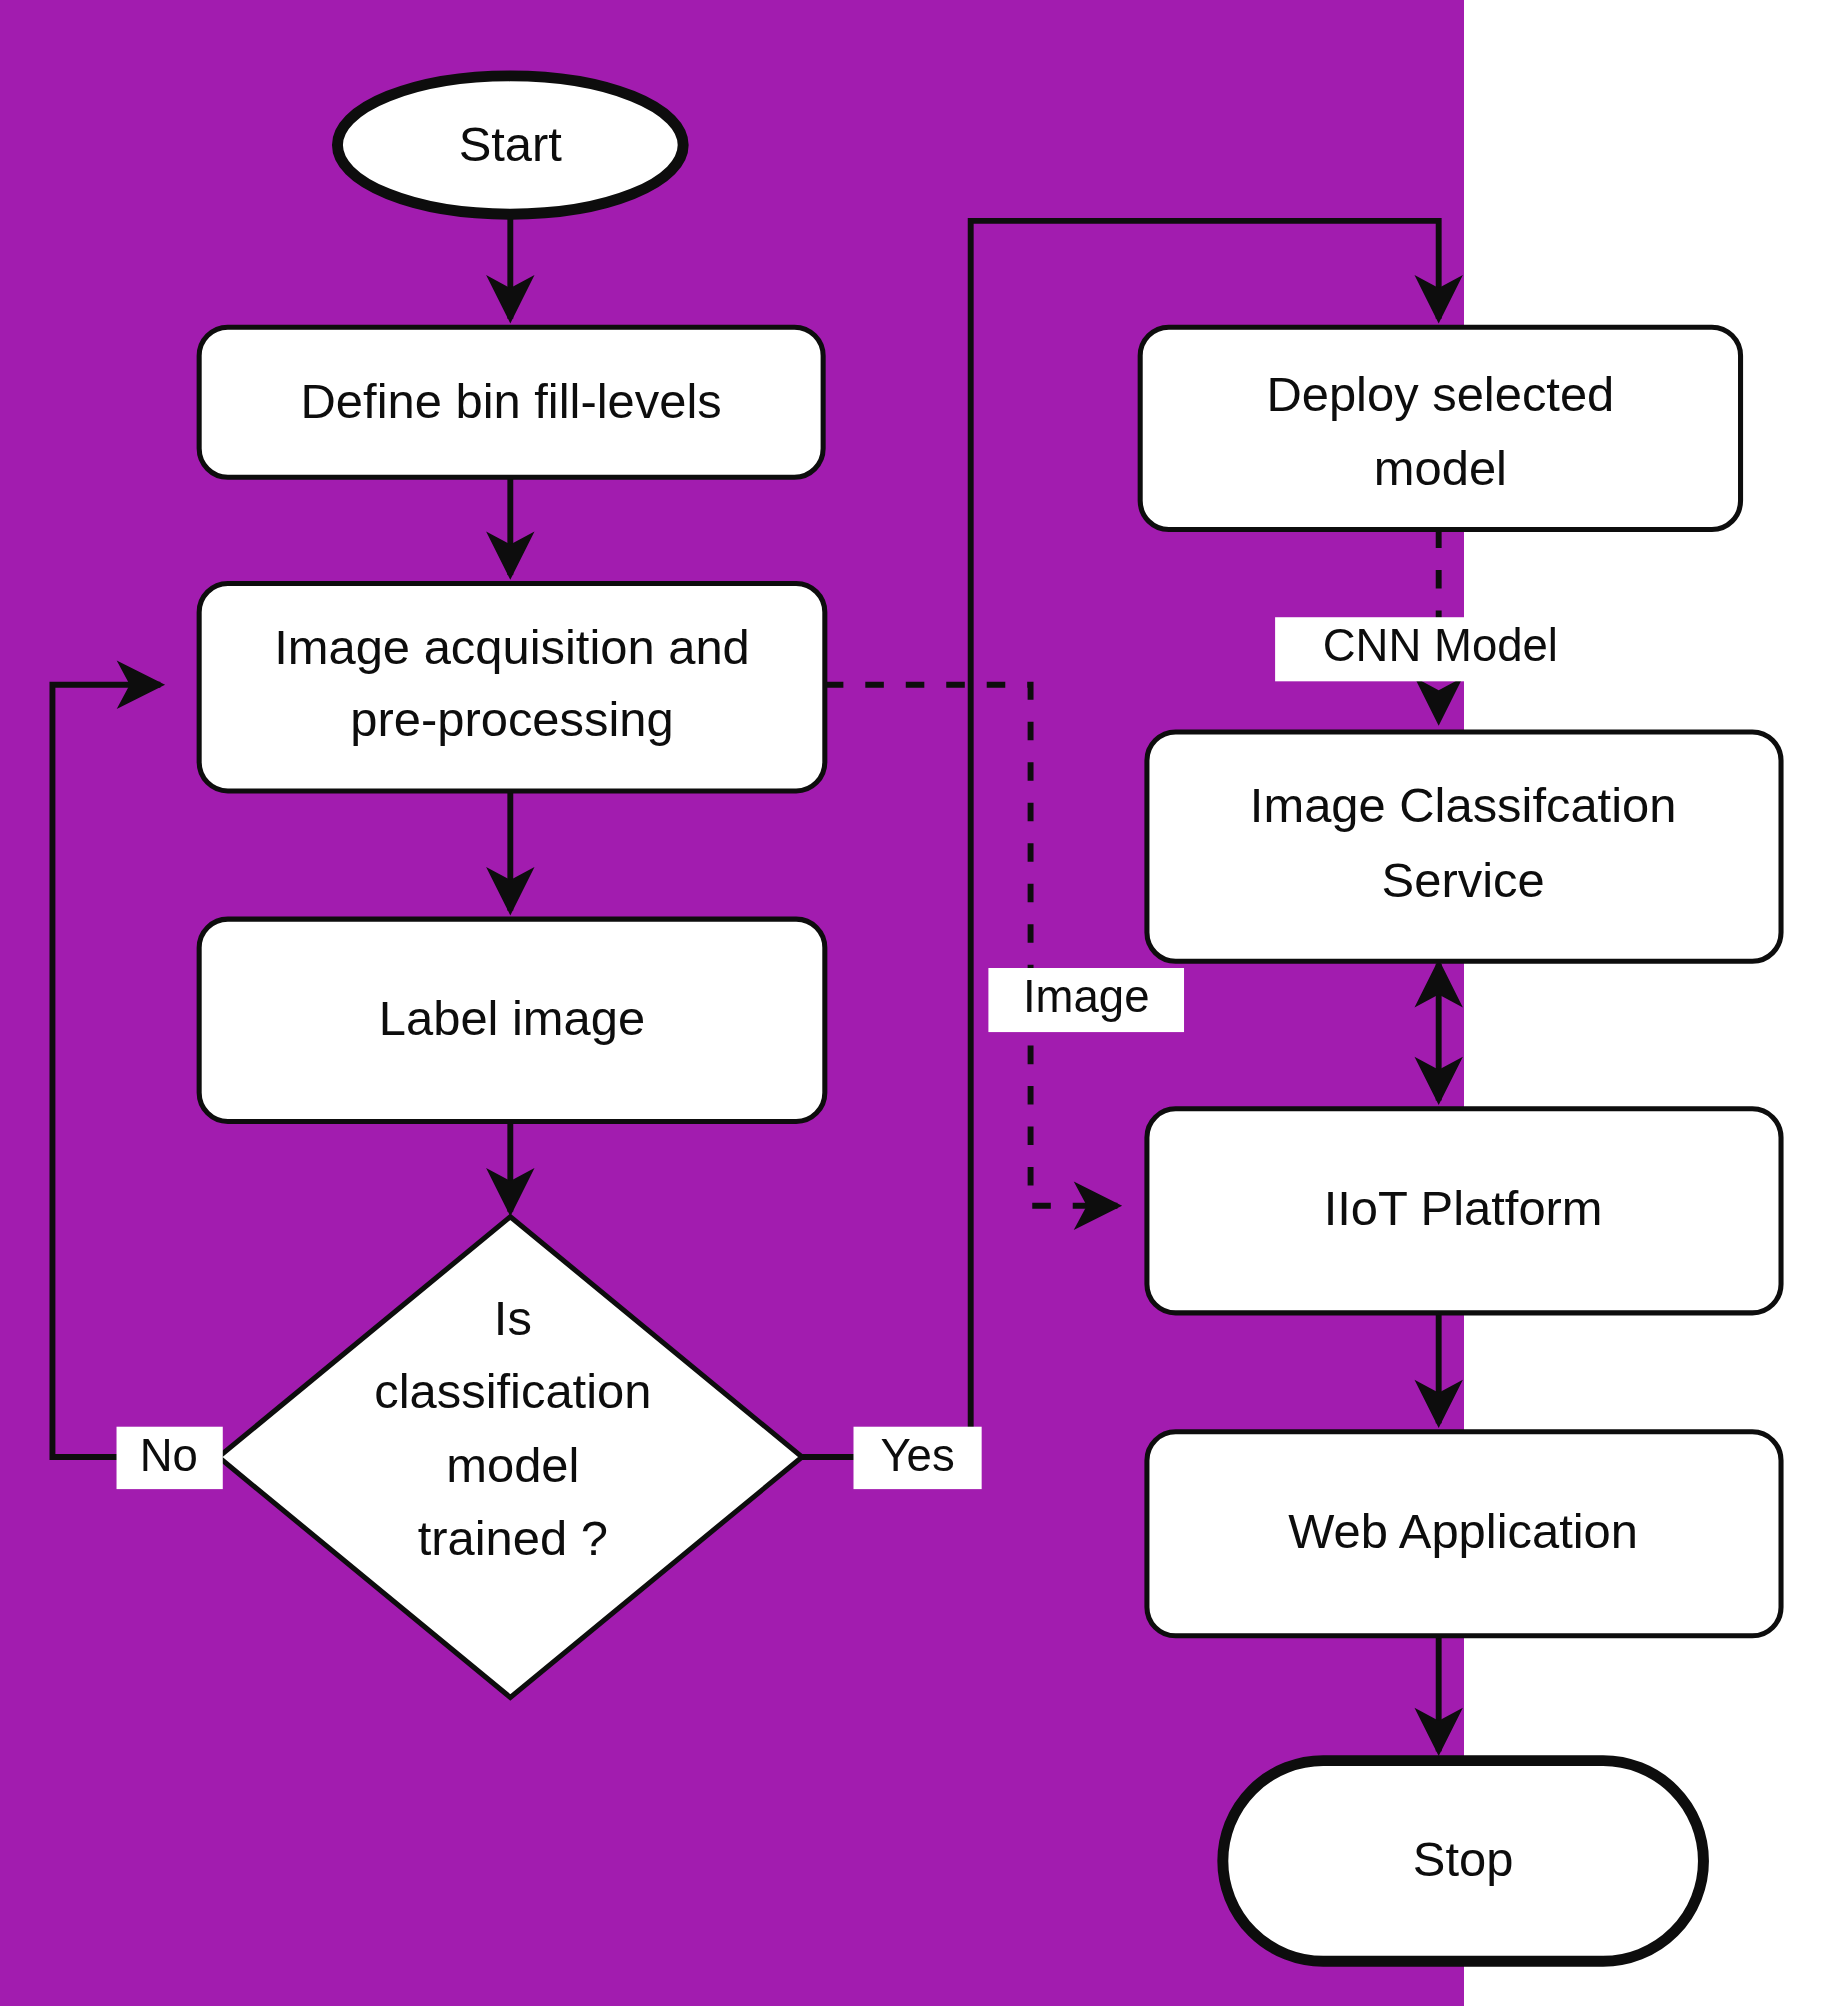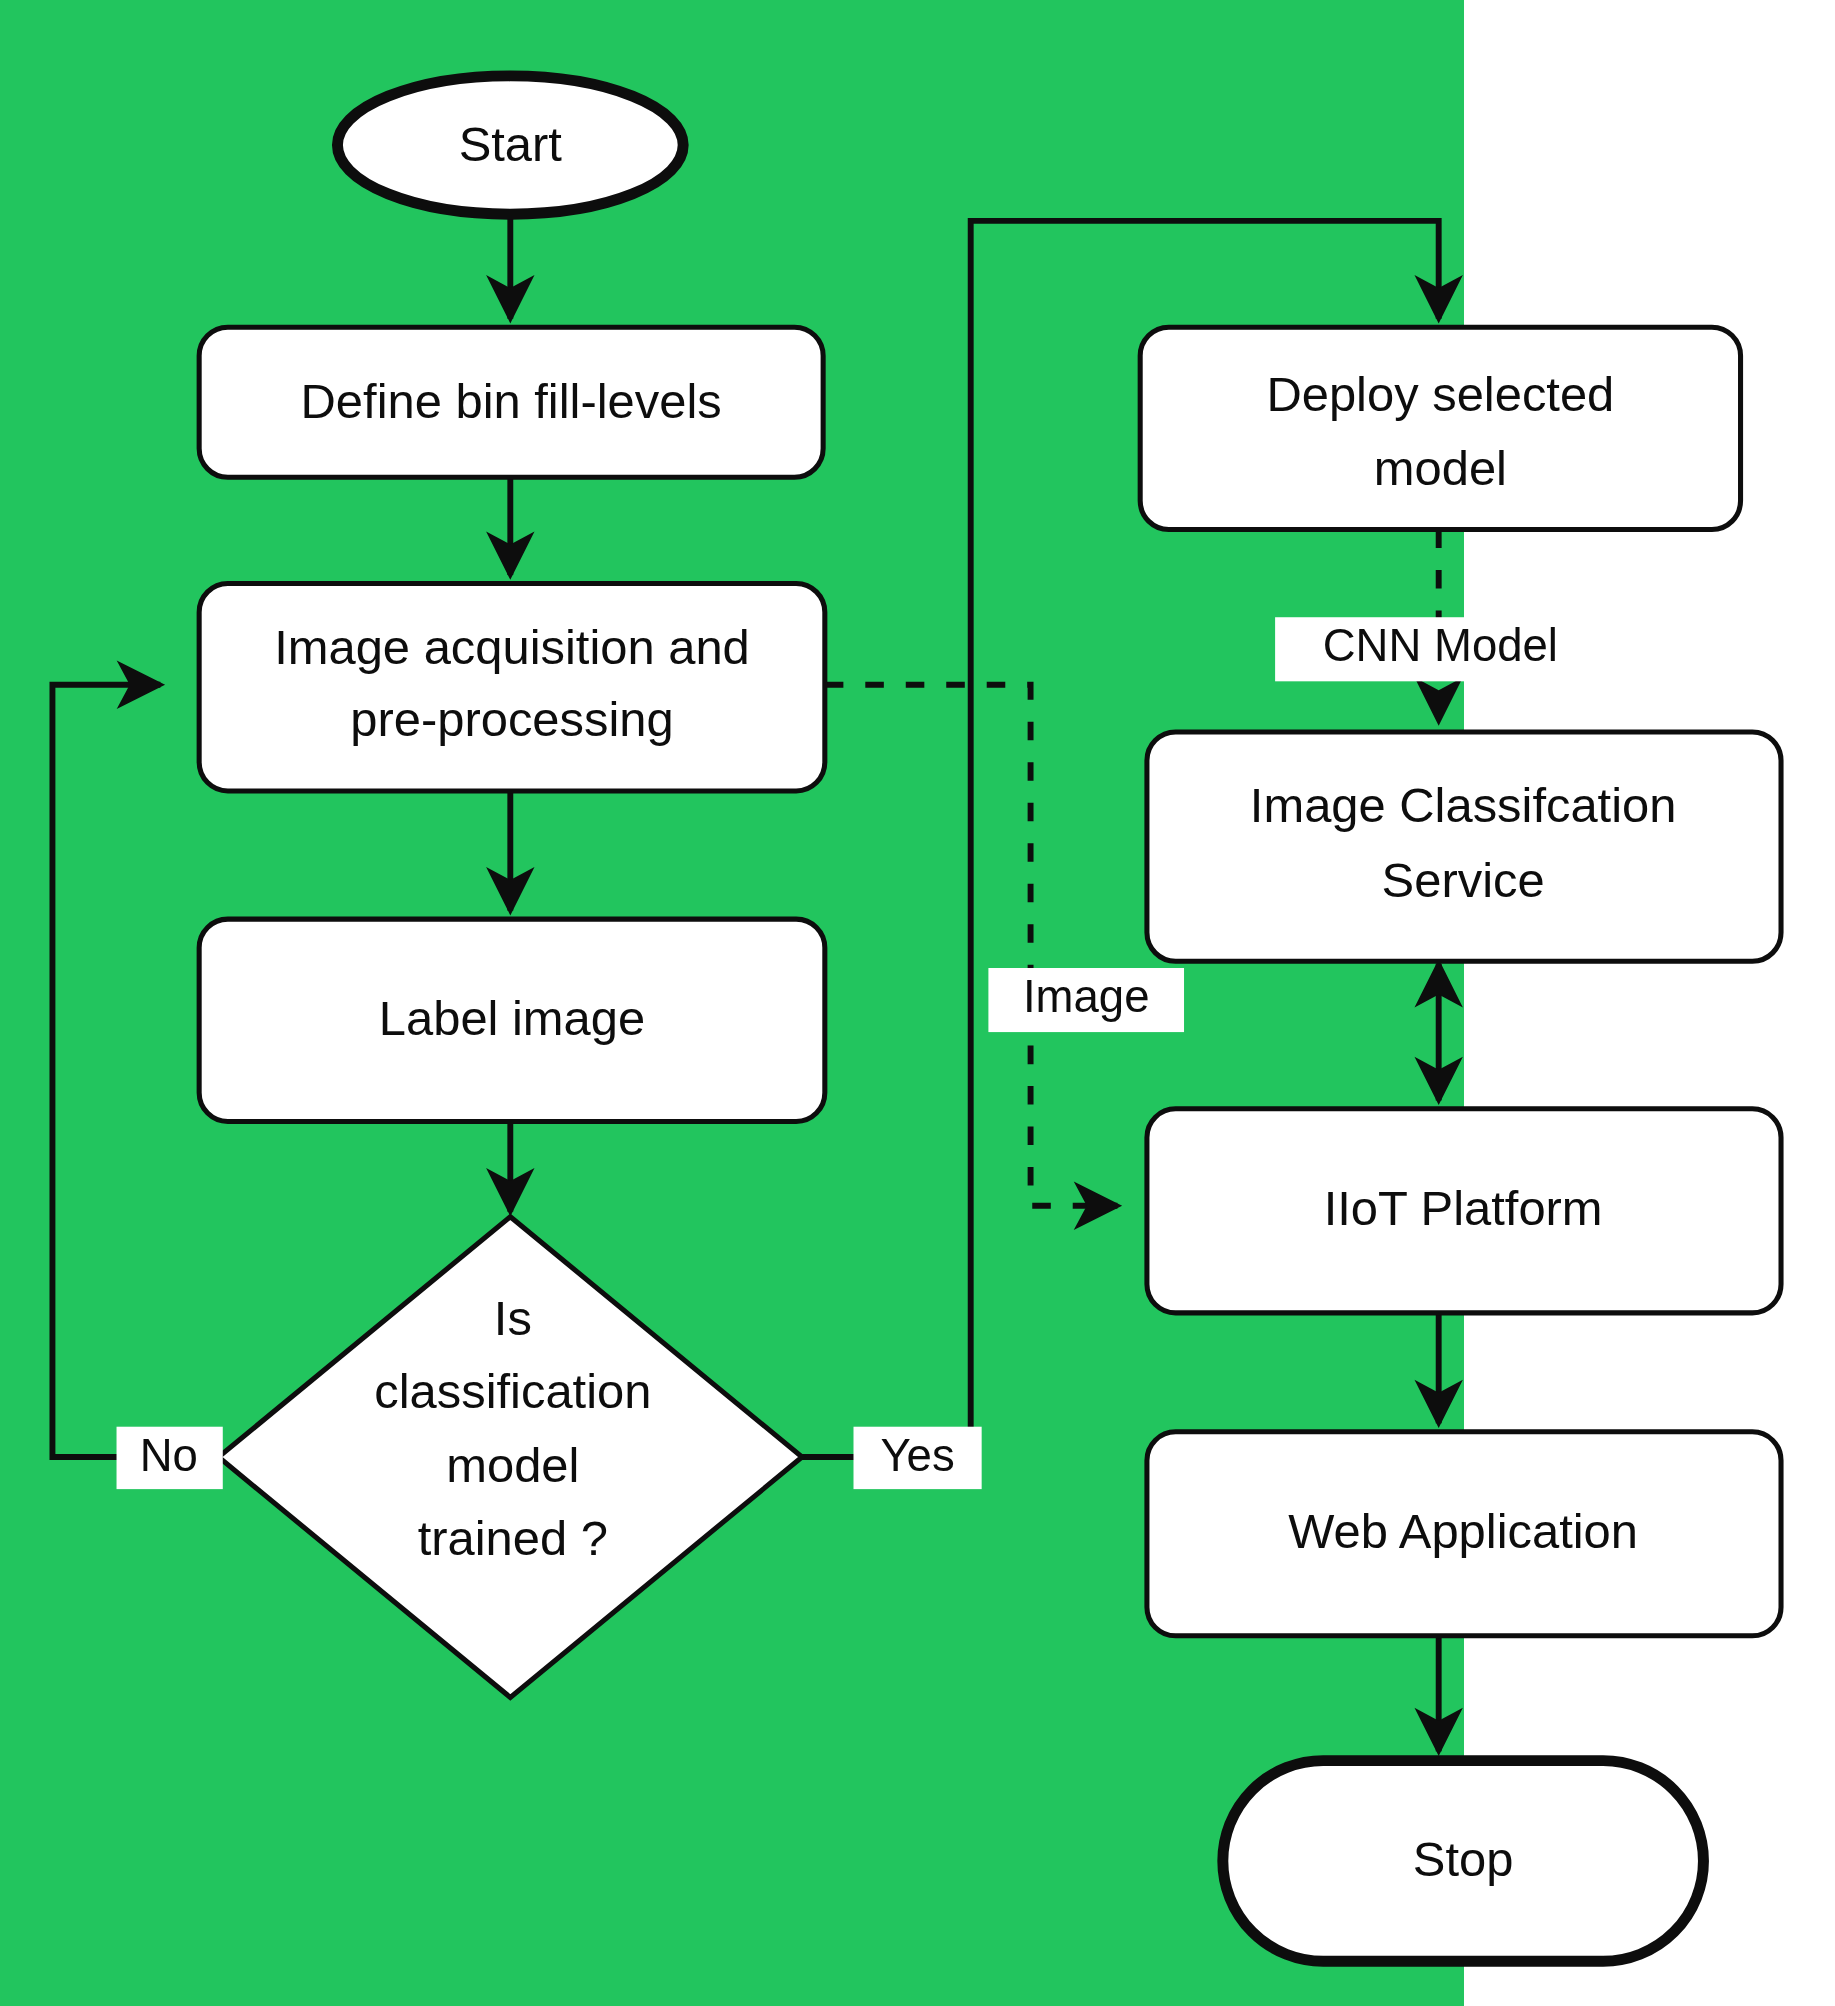--- a/index.html
+++ b/index.html
@@ -10,21 +10,21 @@
   body {
     width: 1836px;
     height: 2006px;
     font-family: "Liberation Sans", sans-serif;
     overflow: hidden;
   }
   #flowchart-root {
     position: relative;
     width: 1464px;
     height: 2006px;
-    background: #22c55e;
+    background: #a21caf;
   }
   svg.diagram {
     display: block;
     width: 1836px;
     height: 2006px;
   }
   .node-text {
     font-family: "Liberation Sans", sans-serif;
     font-size: 58px;
     fill: #0d0d0d;

